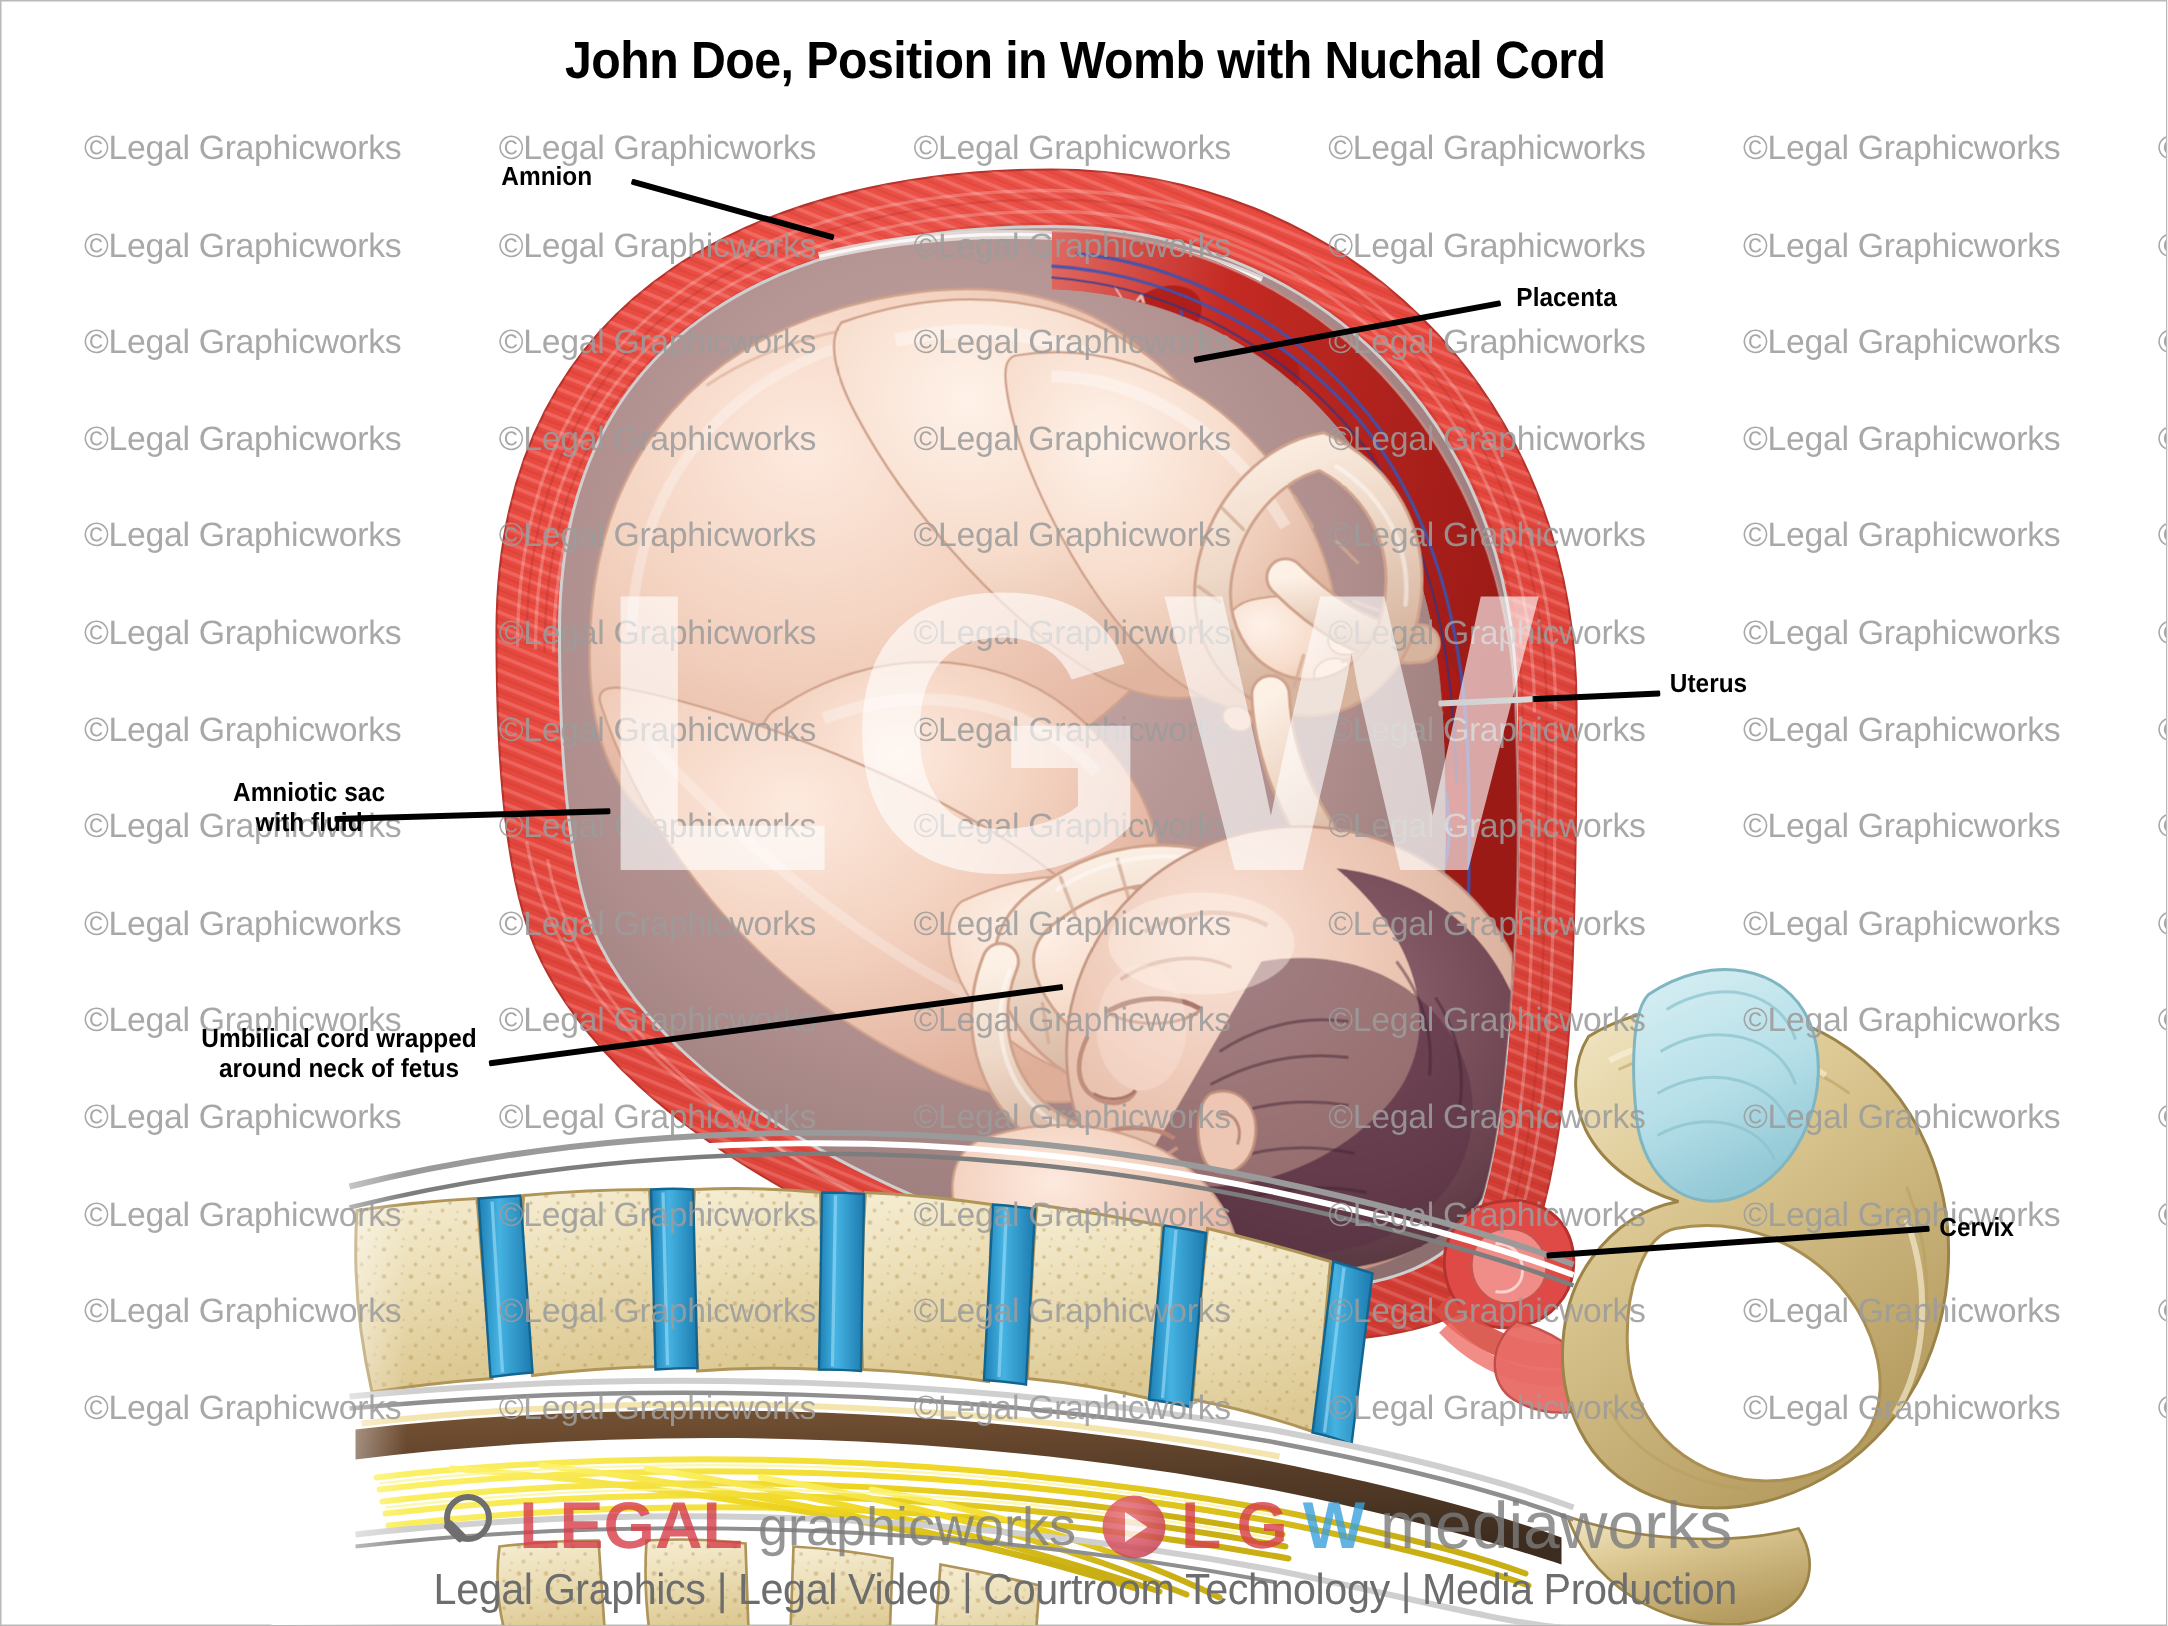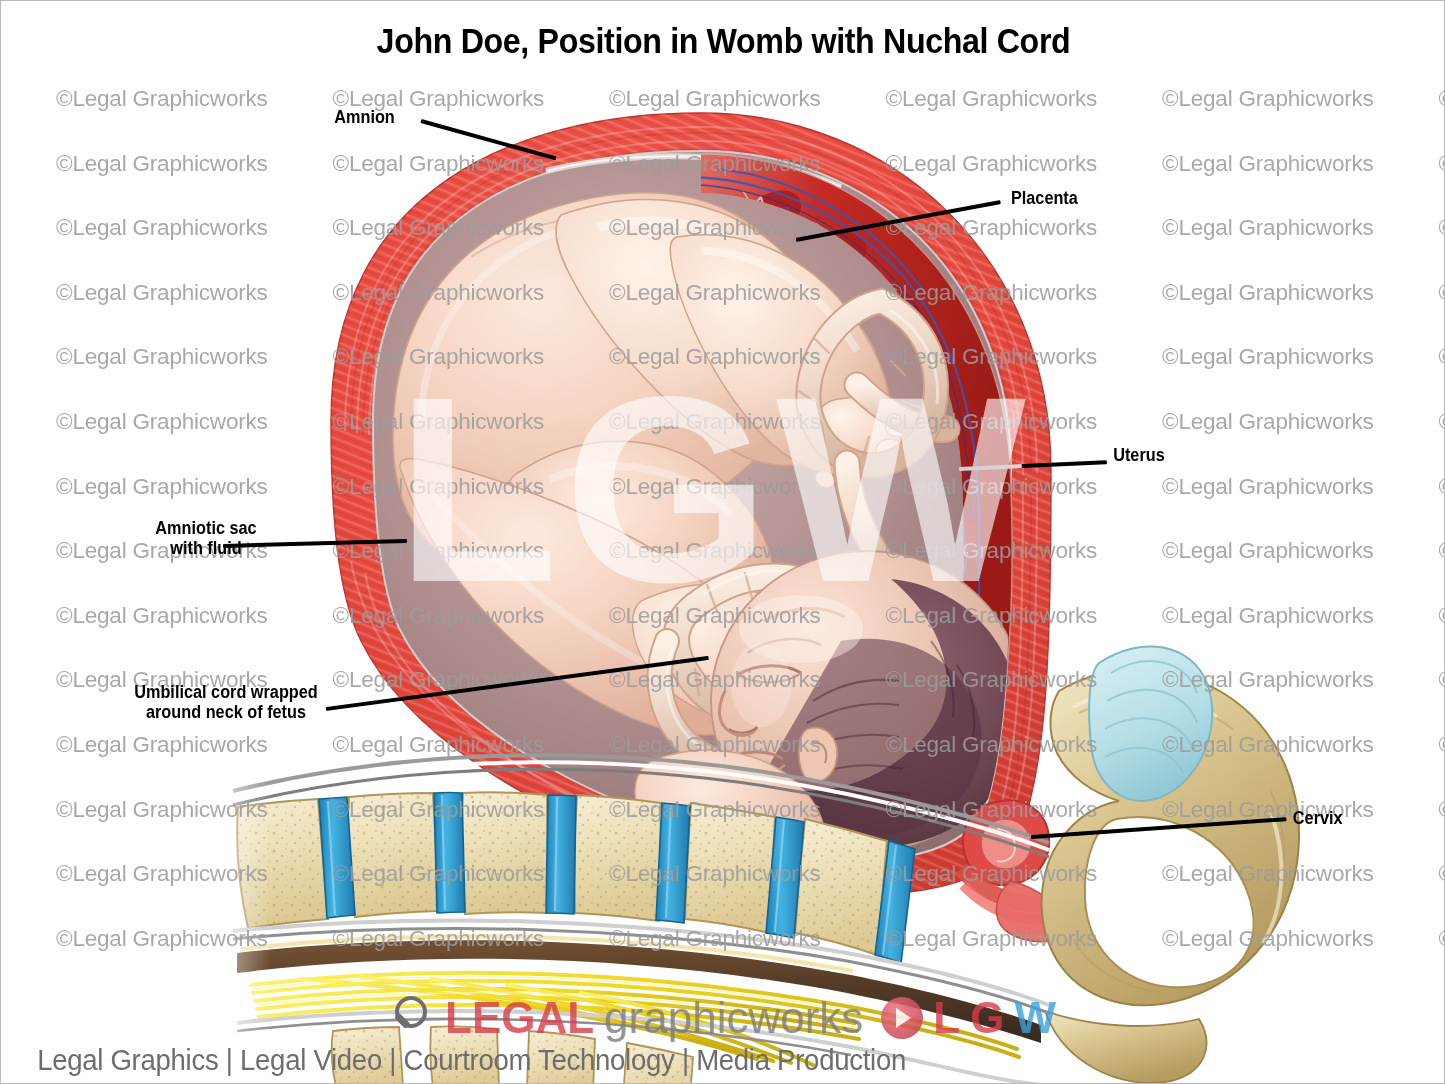--- a/index.html
+++ b/index.html
@@ -41,33 +41,33 @@
          font-family:"Liberation Sans Narrow","Liberation Sans",sans-serif;
          transform:scaleX(0.93);}
   .label.ctr{text-align:center;}
   .label.rt{text-align:right;}
   .leader{position:absolute;z-index:54;background:#000;height:4px;
           transform-origin:0 50%;border-radius:1px;}
   .leader.pale{background:linear-gradient(90deg,#cfcfcf 0%,#d9d9d9 42%,#000 43%,#000 100%);}
 
   
   #footer{position:absolute;left:0;bottom:6px;width:1445px;z-index:58;
-          pointer-events:none;}
+          text-align:center;pointer-events:none;}
   #logorow{display:flex;align-items:center;justify-content:center;gap:10px;
            height:56px;}
   .lg-magnifier{width:44px;height:44px;position:relative;flex:0 0 auto;}
   .lg-magnifier .glass{position:absolute;left:4px;top:0px;width:32px;height:32px;
         border:4px solid #6e6e6e;border-radius:50%;box-sizing:border-box;
         background:rgba(255,255,255,0.05);}
   .lg-magnifier .handle{position:absolute;left:1px;top:27px;width:16px;height:7px;
         background:#6e6e6e;border-radius:2px;
         transform:rotate(45deg);transform-origin:100% 50%;}
   .wordLEGAL{font-size:44px;font-weight:700;color:rgba(214,60,72,0.80);
         letter-spacing:0px;font-family:"Liberation Sans","DejaVu Sans",sans-serif;}
-  .wordGW{font-size:44px;font-weight:400;color:rgba(122,122,122,0.80);
+  .wordGW{font-size:36px;font-weight:400;color:rgba(122,122,122,0.80);
         letter-spacing:0px;font-family:"Liberation Sans","DejaVu Sans",sans-serif;}
   .playbtn{width:42px;height:42px;border-radius:50%;flex:0 0 auto;
         background:radial-gradient(circle at 35% 32%, #e8707c 0%, #d4505f 55%, #b83c4c 100%);
         position:relative;opacity:.85;margin-left:8px;}
   .playbtn:after{content:"";position:absolute;left:15px;top:11px;
         border-left:15px solid rgba(255,255,255,.92);
         border-top:10px solid transparent;border-bottom:10px solid transparent;}
   .wordL{font-size:44px;font-weight:700;color:rgba(214,60,72,0.80);}
   .wordG{font-size:44px;font-weight:700;color:rgba(214,60,72,0.80);}
   .wordW{font-size:44px;font-weight:700;color:rgba(58,160,220,0.80);}
@@ -759,17 +759,18 @@
       <div class="lg-magnifier">
         <div class="glass"></div>
           <div class="handle"></div>
       </div>
       <span class="wordLEGAL">LEGAL</span>
       <span class="wordGW">graphicworks</span>
       <div class="playbtn"></div>
       <span class="wordL">L</span>
       <span class="wordG">G</span>
       <span class="wordW">W</span>
+      <span class="wordMEDIA">mediaworks</span>
     </div>
     <div id="tagline">Legal Graphics | Legal Video | Courtroom Technology | Media Production</div>
   </div>
 
 </div>
 
 </body></html>

